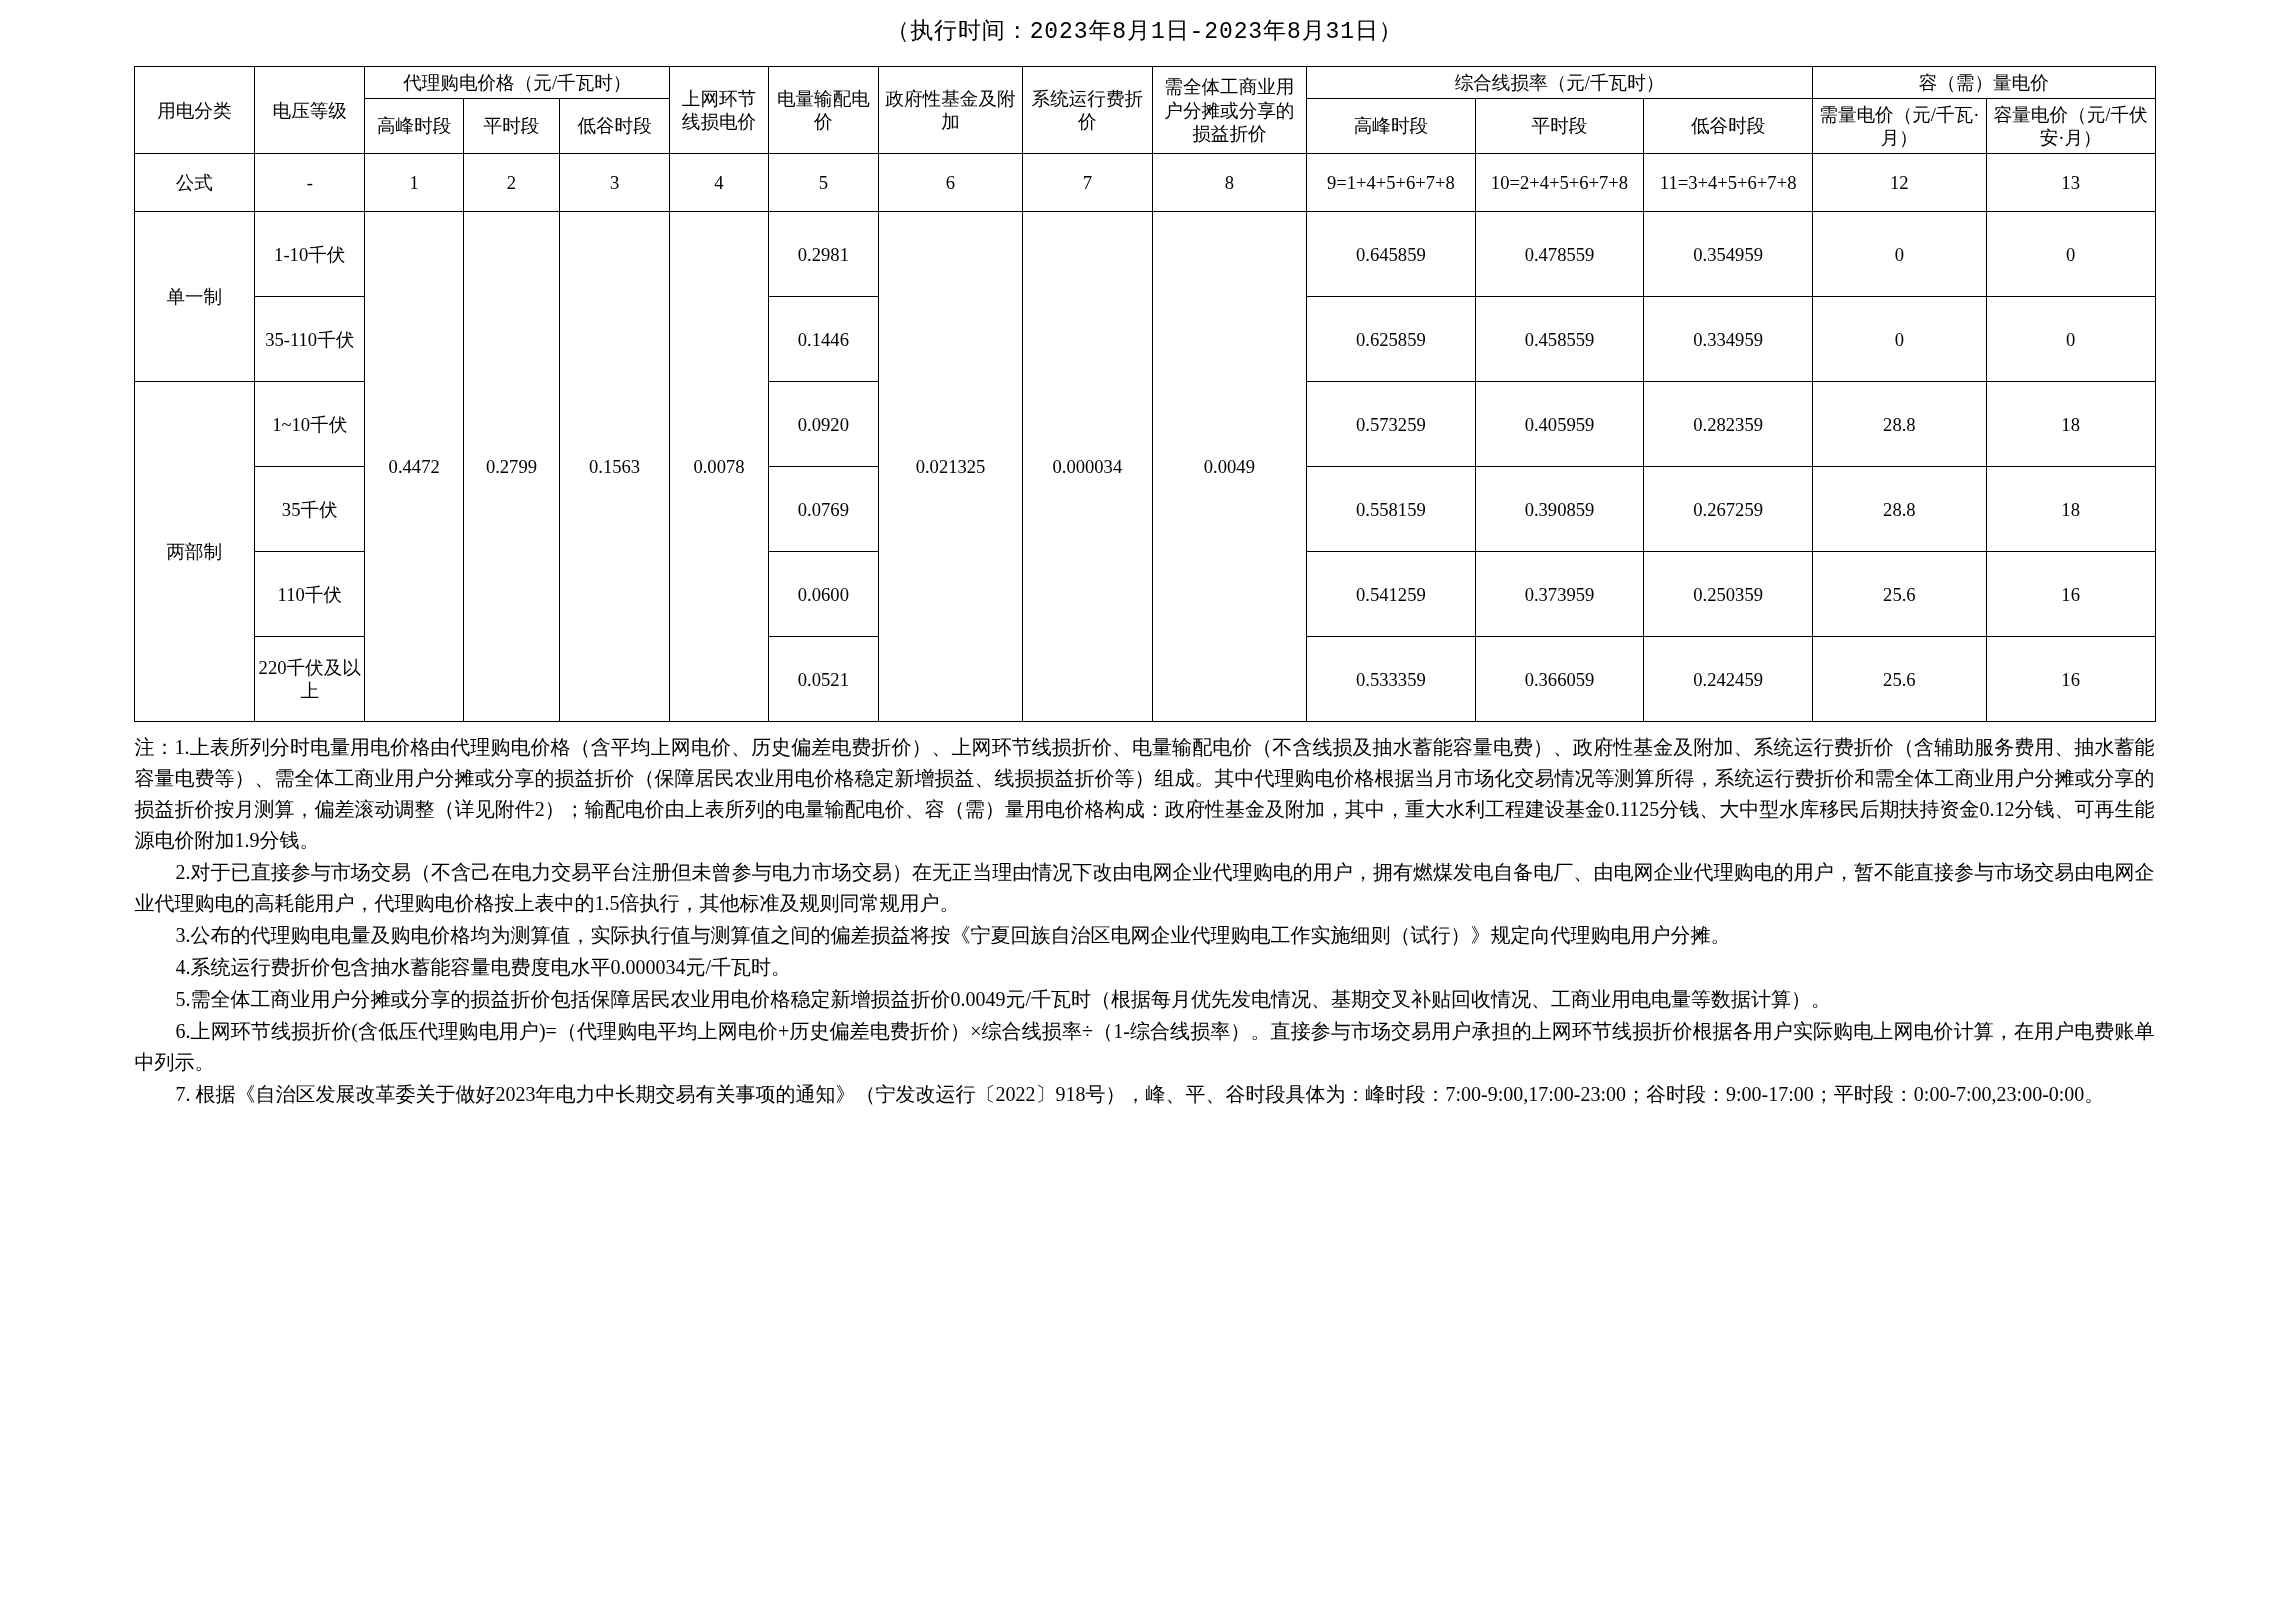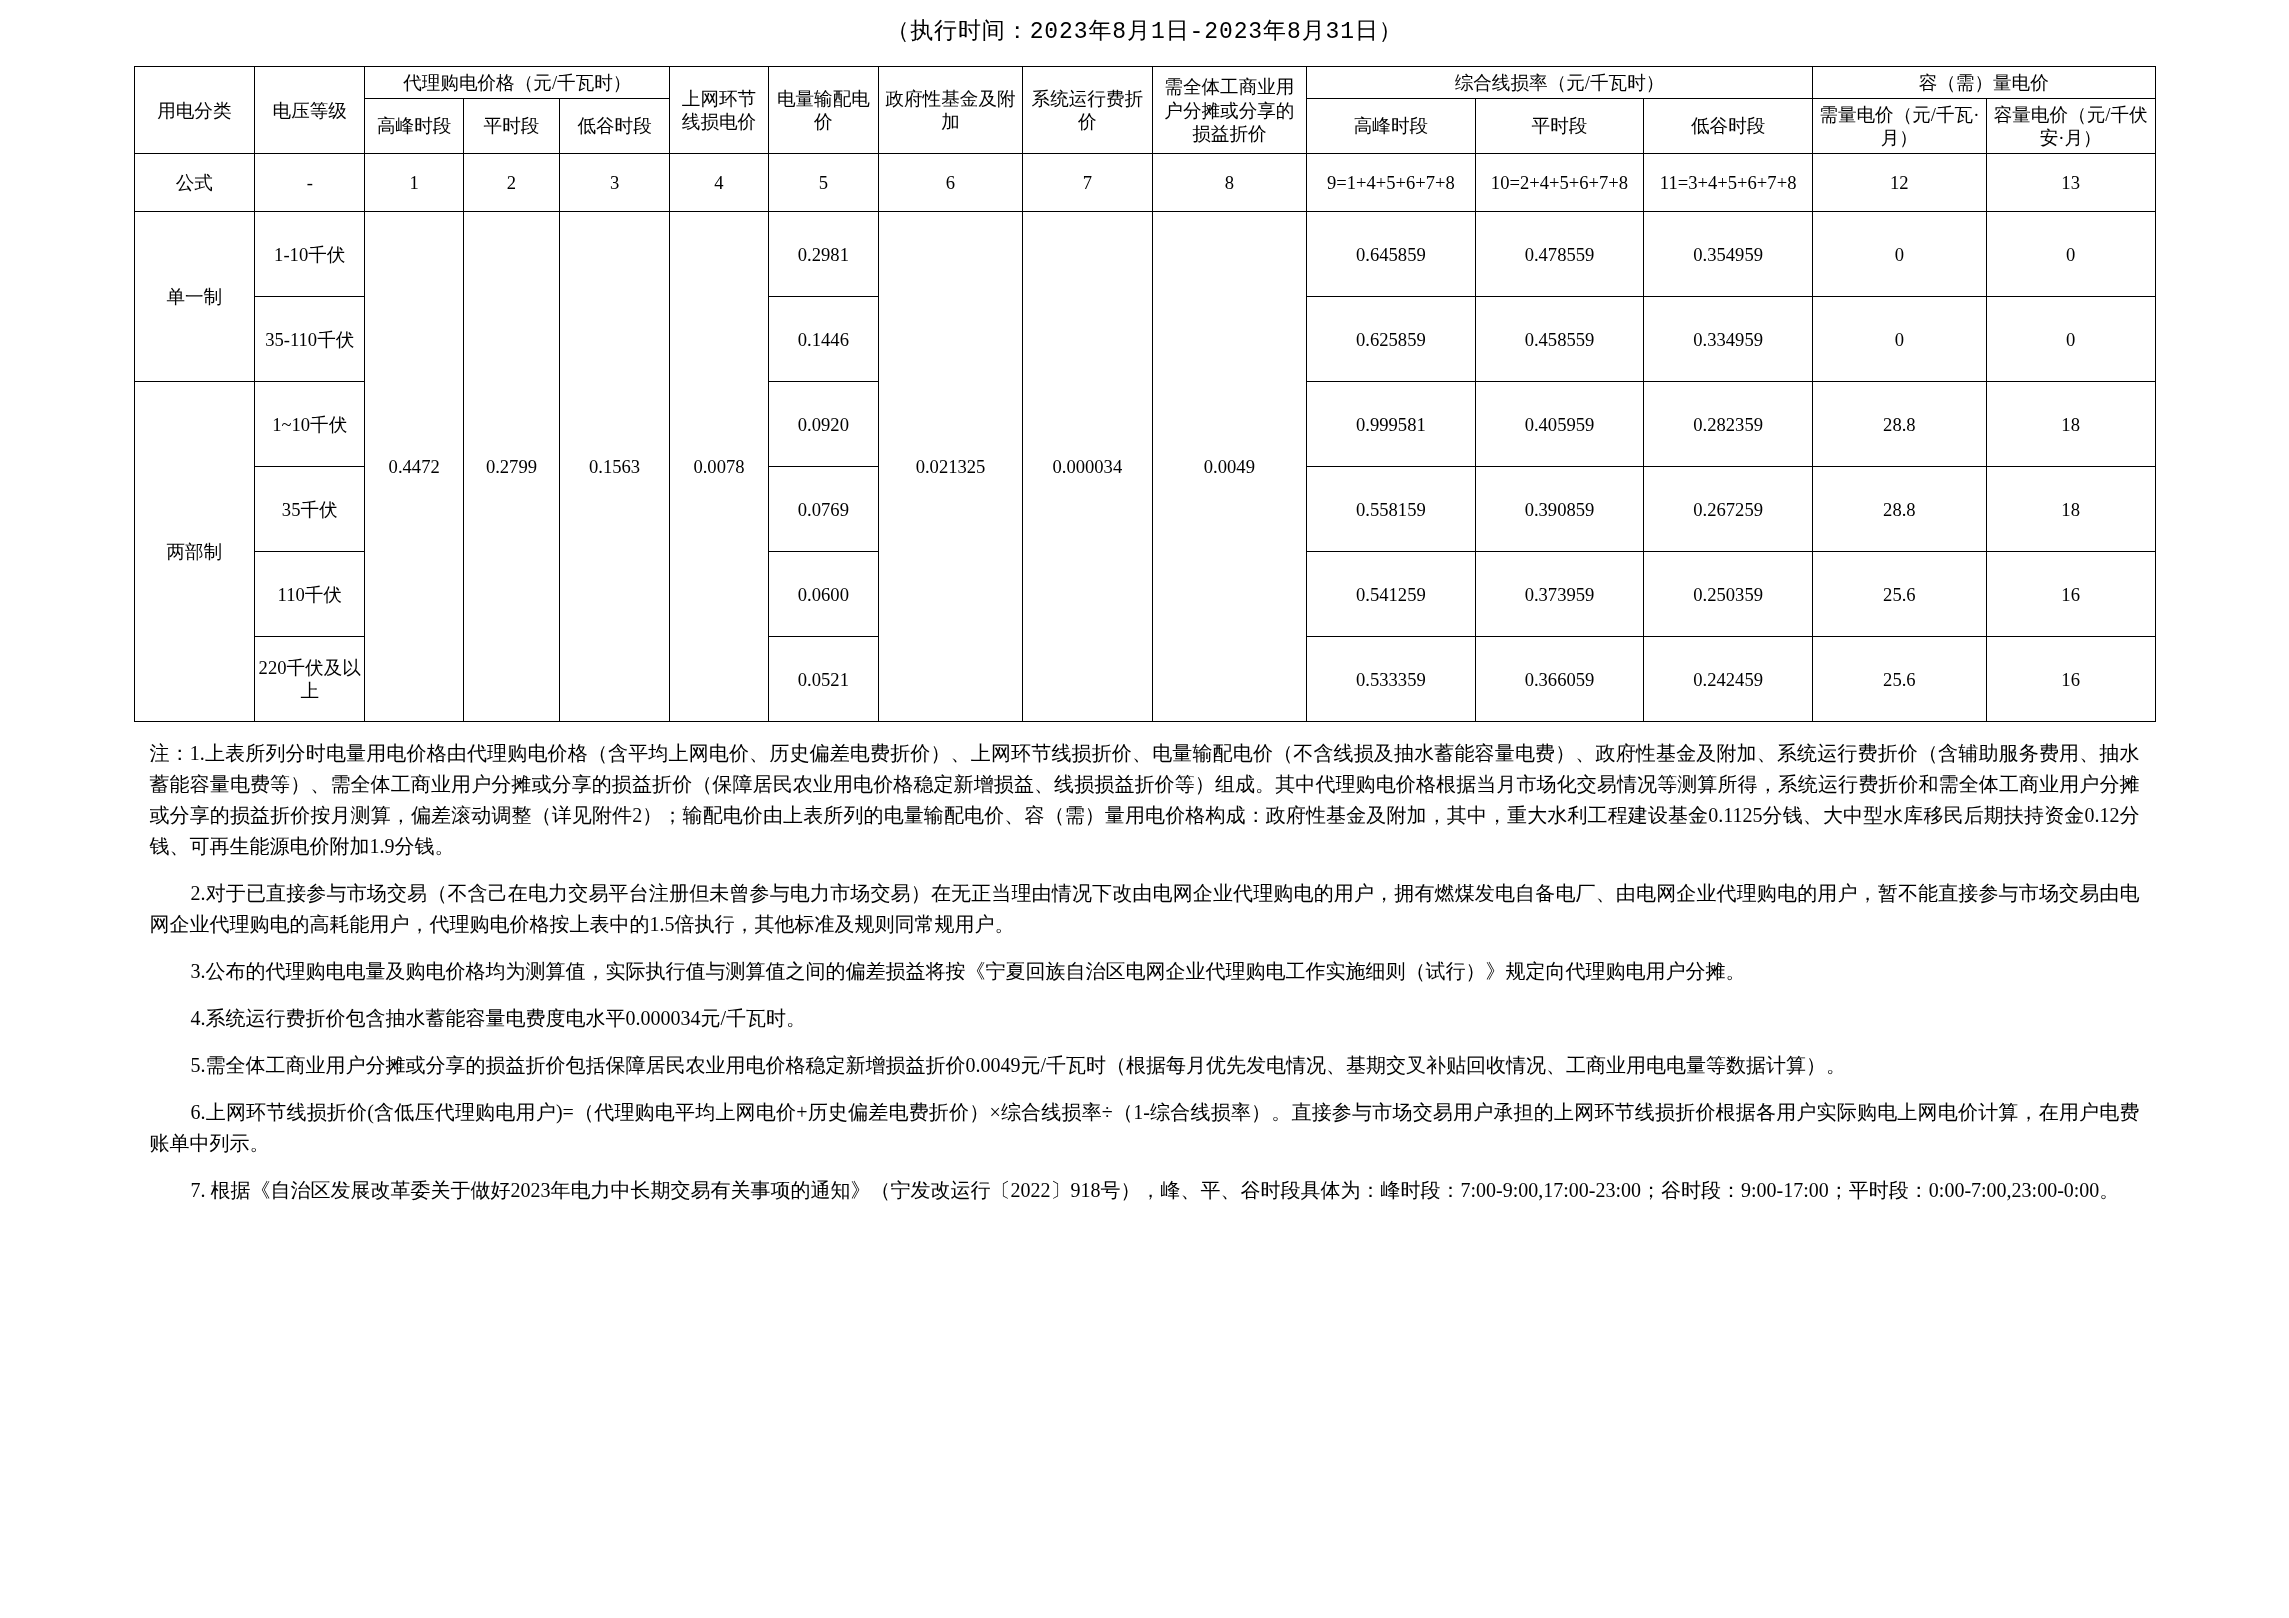--- a/index.html
+++ b/index.html
@@ -71,21 +71,21 @@
     font-size: 19.5px;
   }
   .notes {
     width: 2022px;
     margin: 9.3px auto 0 auto;
     font-size: 20px;
     line-height: 1.55;
     text-align: justify;
   }
   .notes p {
-    margin: 16px;
+    margin: 1px;
     text-indent: 0;
     font-family: Liberation Serif, serif;
   }
   .notes p.ind {
     text-indent: 41px;
   }
   .tall-1 { height: 85px; }
   .tall-2 { height: 85px; }
 </style>
 </head>
@@ -181,21 +181,21 @@
         <td class="num">0.458559</td>
         <td class="num">0.334959</td>
         <td class="num">0</td>
         <td class="num">0</td>
       </tr>
 
       <tr class="tall-2">
         <td class="rowlabel" rowspan="4">两部制</td>
         <td class="rowlabel">1~10千伏</td>
         <td class="num">0.0920</td>
-        <td class="num">0.999581</td>
+        <td class="num">0.573259</td>
         <td class="num">0.405959</td>
         <td class="num">0.282359</td>
         <td class="num">28.8</td>
         <td class="num">18</td>
       </tr>
 
       <tr class="tall-2">
         <td class="rowlabel">35千伏</td>
         <td class="num">0.0769</td>
         <td class="num">0.558159</td>

